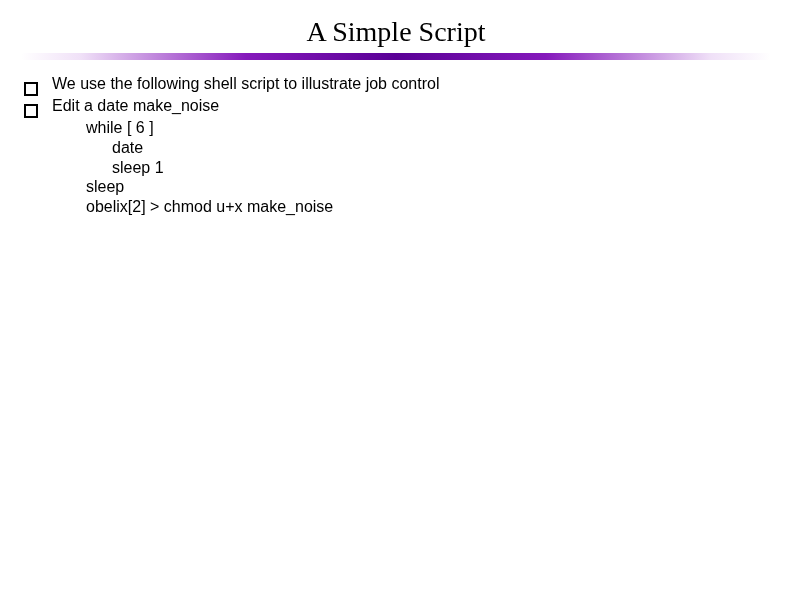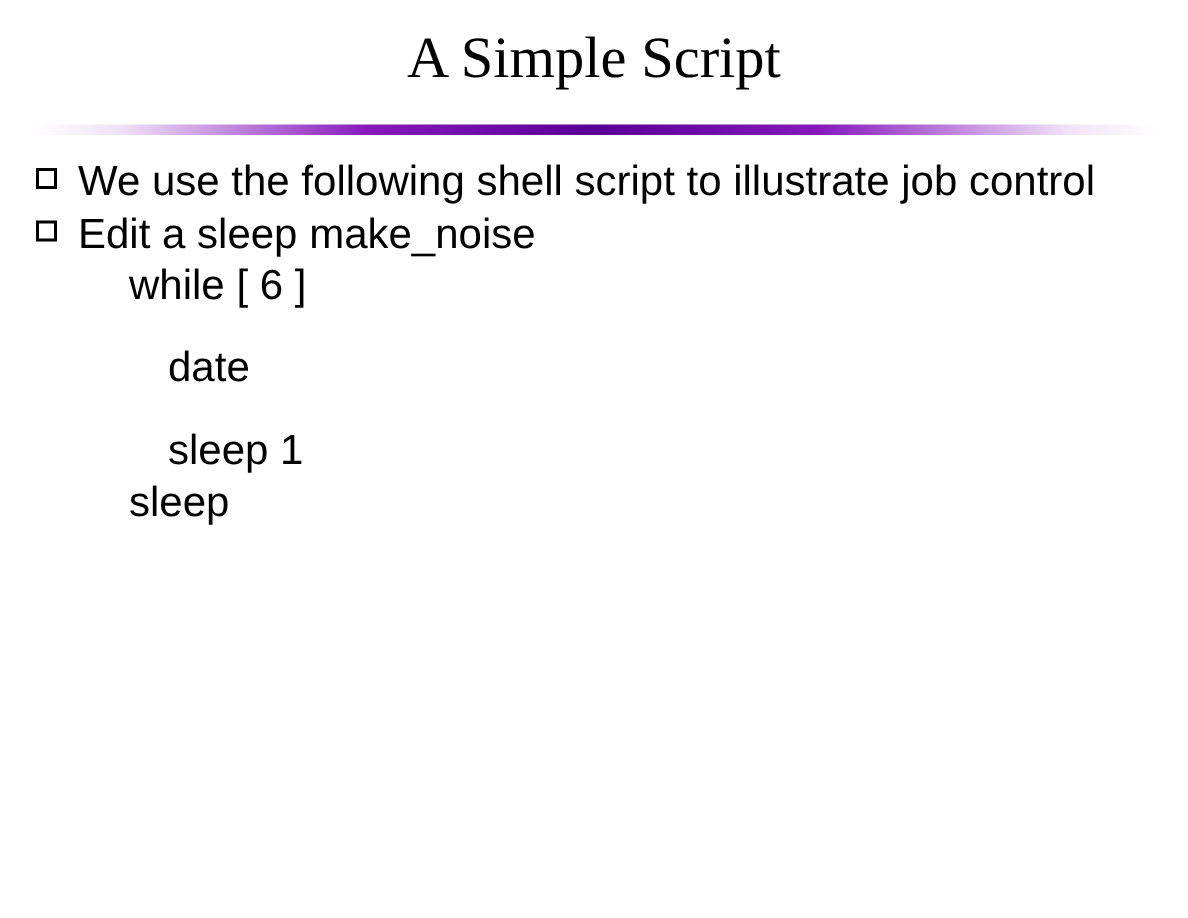--- a/index.html
+++ b/index.html
@@ -6,44 +6,44 @@
   body {
     width: 792px;
     height: 612px;
     background: #ffffff;
     font-family: "Times New Roman", Times, serif;
     position: relative;
     overflow: hidden;
   }
   .title {
     text-align: center;
-    font-size: 39px;
+    font-size: 28px;
     color: #000;
     padding-top: 16px;
-    padding-bottom: 22px;
+    padding-bottom: 5px;
     font-weight: normal;
   }
   .divider {
     height: 7px;
     width: 750px;
     margin: 0 auto 14px auto;
     background: linear-gradient(to right,
       rgba(255,255,255,0) 0%,
       rgba(153,51,204,0.15) 8%,
       rgba(120,0,180,0.9) 30%,
       rgba(90,0,150,1) 50%,
       rgba(120,0,180,0.9) 70%,
       rgba(153,51,204,0.15) 92%,
       rgba(255,255,255,0) 100%);
     border-radius: 3px;
   }
   .content {
     padding: 0 28px 0 24px;
     font-family: Arial, Helvetica, sans-serif;
-    font-size: 28px;
+    font-size: 16px;
     line-height: 1.24;
     color: #000;
   }
   .bullet-row {
     display: flex;
     align-items: flex-start;
   }
   .bullet {
     width: 14px;
     height: 14px;
@@ -55,55 +55,58 @@
   .bullet-spacer {
     width: 14px;
     margin-right: 14px;
     flex-shrink: 0;
   }
   .sub {
     padding-left: 34px;
   }
   .sub2 {
     padding-left: 60px;
-    margin-top: 20px;
   }
   .text {
     flex: 1;
   }
 </style>
 </head>
 <body>
 
 <h1 class="title">A Simple Script</h1>
 <div class="divider"></div>
 
 <div class="content">
 
   <div class="bullet-row">
     <span class="bullet"></span>
     <span class="text">We use the following shell script to illustrate job control</span>
   </div>
 
   <div class="bullet-row">
     <span class="bullet"></span>
-    <span class="text">Edit a sleep make_noise</span>
+    <span class="text">Edit a date make_noise</span>
   </div>
 
   <div class="bullet-row">
     <span class="bullet-spacer"></span>
     <span class="text sub">while [ 6 ]</span>
   </div>
   <div class="bullet-row">
     <span class="bullet-spacer"></span>
     <span class="text sub2">date</span>
   </div>
   <div class="bullet-row">
     <span class="bullet-spacer"></span>
     <span class="text sub2">sleep 1</span>
   </div>
   <div class="bullet-row">
     <span class="bullet-spacer"></span>
     <span class="text sub">sleep</span>
   </div>
+  <div class="bullet-row">
+    <span class="bullet-spacer"></span>
+    <span class="text sub">obelix[2] &gt; chmod u+x make_noise</span>
+  </div>
 
 
 </div>
 
 </body></html>

